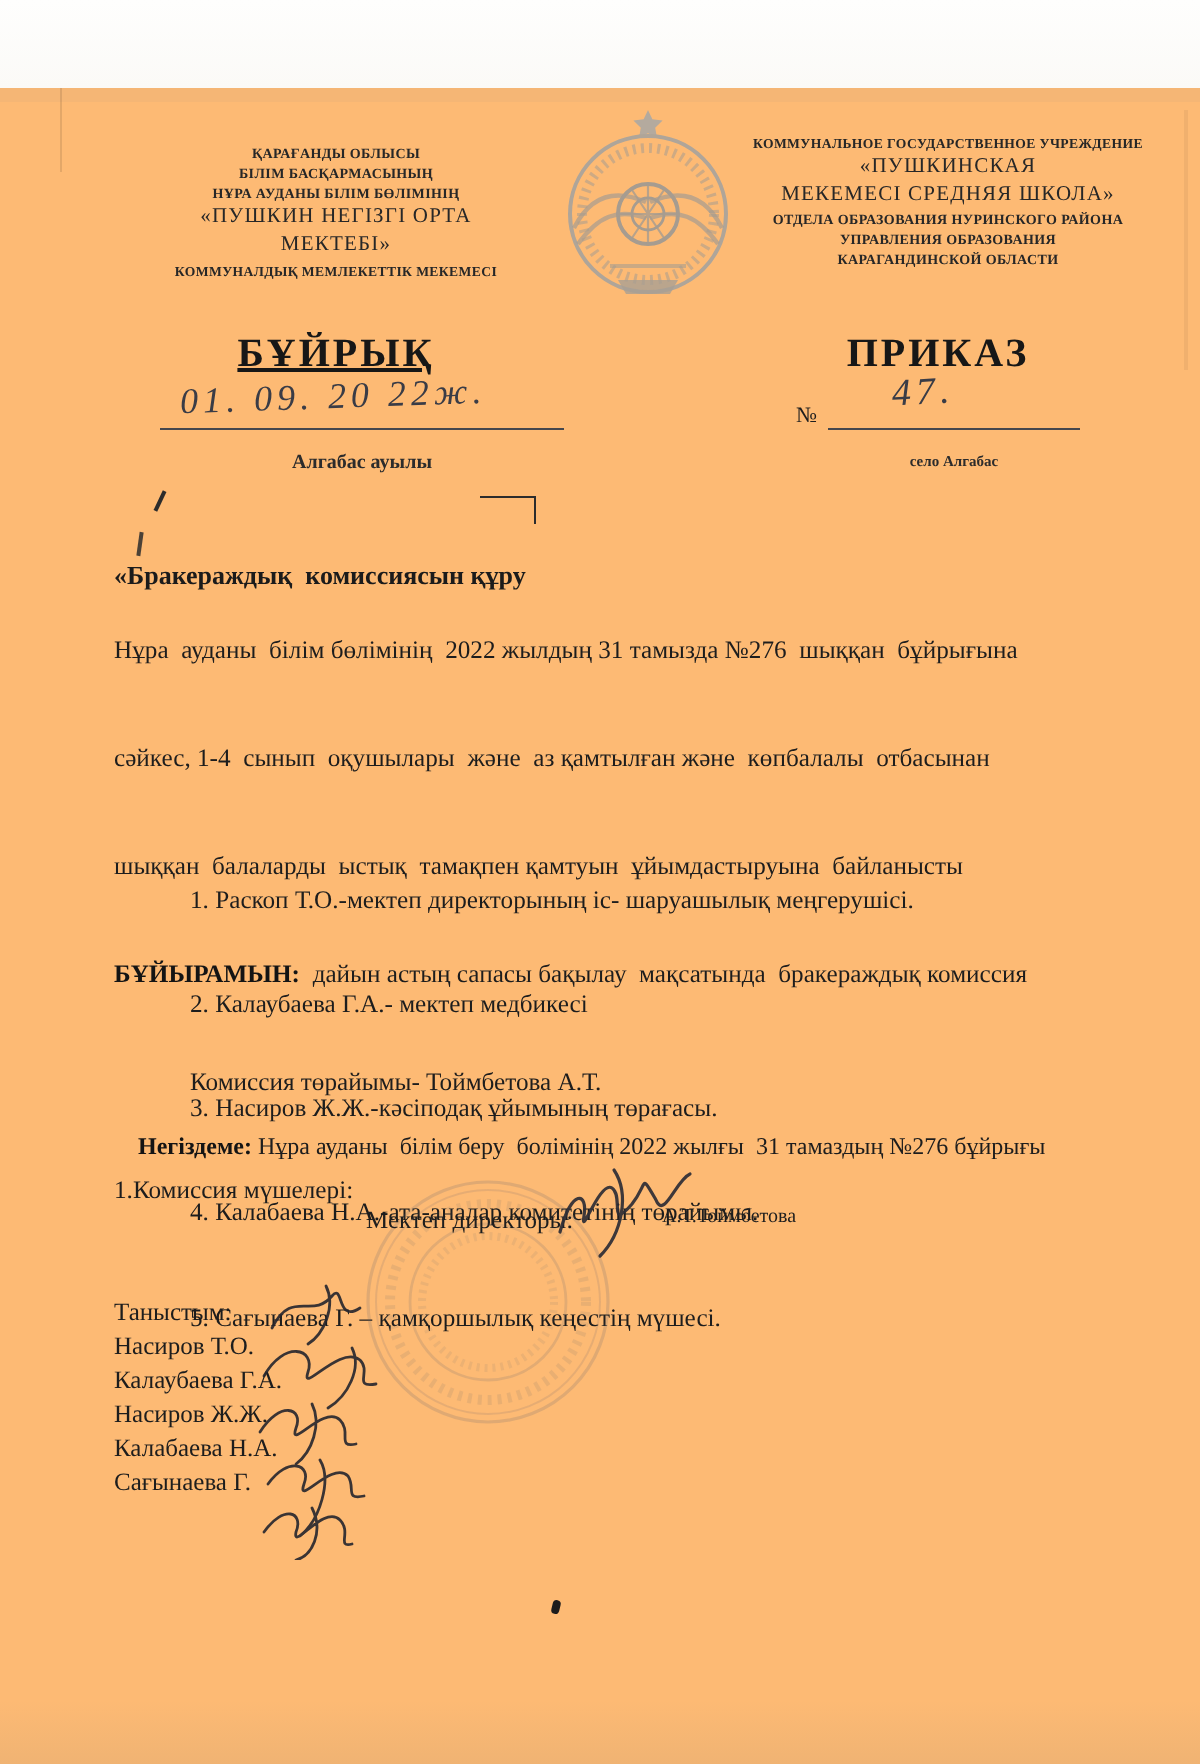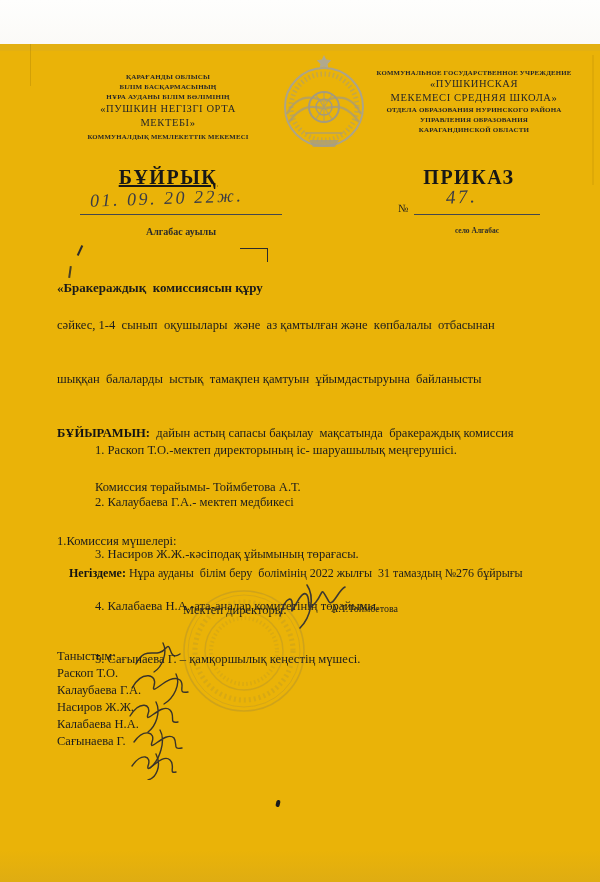--- a/index.html
+++ b/index.html
@@ -1,18 +1,18 @@
 <!DOCTYPE html>
 <html><head>
 <meta charset="utf-8">
 <style>
   html,body{margin:0;padding:0;background:#ffffff;}
   .doc{
     position:relative;width:600px;height:882px;overflow:hidden;
-    background:#eab308;
+    background:#fdba74;
     font-family:"Liberation Serif","DejaVu Serif",serif;
     color:#1e1e1e;
   }
   .abs{position:absolute;}
   .center{text-align:center;}
   .pre{white-space:pre-wrap;}
   
   .top-shade{left:0;top:0;width:600px;height:44px;background:linear-gradient(#fefefd,#fbfaf7);}
   .top-band{left:0;top:44px;width:600px;height:7px;background:rgba(150,145,135,.08);}
   .edge-left{left:30px;top:44px;width:1px;height:42px;background:rgba(0,0,0,.10);}
@@ -116,20 +116,21 @@
   <div class="abs place-ru center">село Алгабас</div>
 
   <div class="abs subject pre">
     <div>«Бракераждық  комиссиясын құру</div>
   </div>
   <div class="abs pen-bracket"></div>
   <div class="abs pen-slash"></div>
   <div class="abs pen-tick"></div>
 
   <div class="abs body-text pre">
+    <div>Нұра  ауданы  білім бөлімінің  2022 жылдың 31 тамызда №276  шыққан  бұйрығына</div>
     <div>сәйкес, 1-4  сынып  оқушылары  және  аз қамтылған және  көпбалалы  отбасынан</div>
     <div>шыққан  балаларды  ыстық  тамақпен қамтуын  ұйымдастыруына  байланысты</div>
     <div><b>БҰЙЫРАМЫН:</b><span>  дайын астың сапасы бақылау  мақсатында  бракераждық комиссия</span></div>
     <div class="chair">Комиссия төрайымы- Тоймбетова А.Т.</div>
     <div>1.Комиссия мүшелері:</div>
   </div>
 
   <div class="abs members pre">
     <div>1. Раскоп Т.О.-мектеп директорының іс- шаруашылық меңгерушісі.</div>
     <div>2. Калаубаева Г.А.- мектеп медбикесі</div>
@@ -160,21 +161,21 @@
       <g stroke="#2e2e36" fill="none" stroke-width="1.6" stroke-linecap="round" opacity="0.92">
         <path d="M4 34 C10 12 18 14 16 26 C14 38 24 8 30 12 C36 16 28 34 40 20 C48 10 44 4 52 18 C56 28 62 8 69 5"></path>
         <path d="M31 3 C39 15 35 35 24 46"></path>
       </g>
     </svg>
   </div>
   <div class="abs dir-name">А.Т.Тоймбетова</div>
 
   <div class="abs ack">
     <div>Таныстым:</div>
-    <div>Раскоп Т.О.</div>
+    <div>Насиров Т.О.</div>
     <div>Калаубаева Г.А.</div>
     <div>Насиров Ж.Ж.</div>
     <div>Калабаева  Н.А.</div>
     <div>Сағынаева Г.</div>
   </div>
 
   <div class="abs ack-sigs">
     <svg width="115" height="140" viewBox="0 0 115 140">
       <g stroke="#26262e" fill="none" stroke-width="1.4" stroke-linecap="round" opacity="0.9">
         <path d="M18 24 C28 4 38 20 48 8 C54 1 50 22 62 14 M45 3 C50 13 44 27 36 32"></path>

